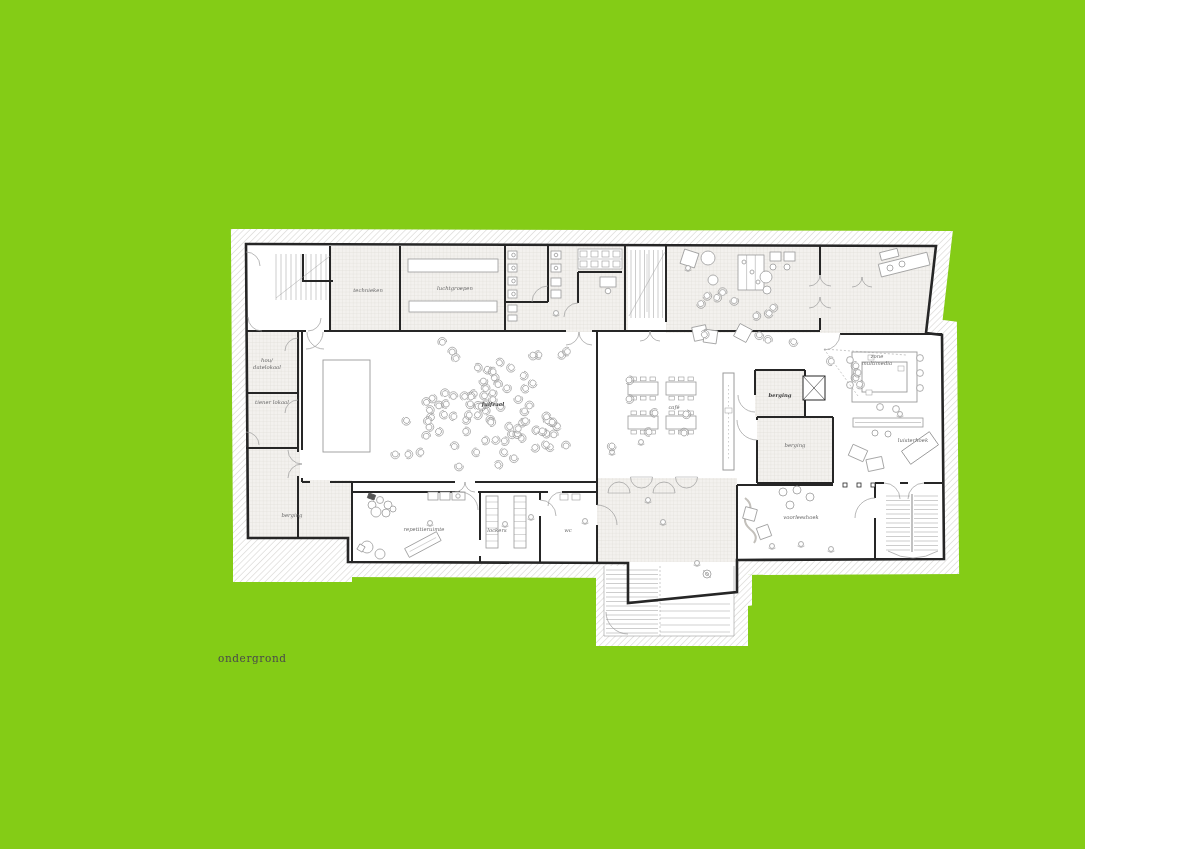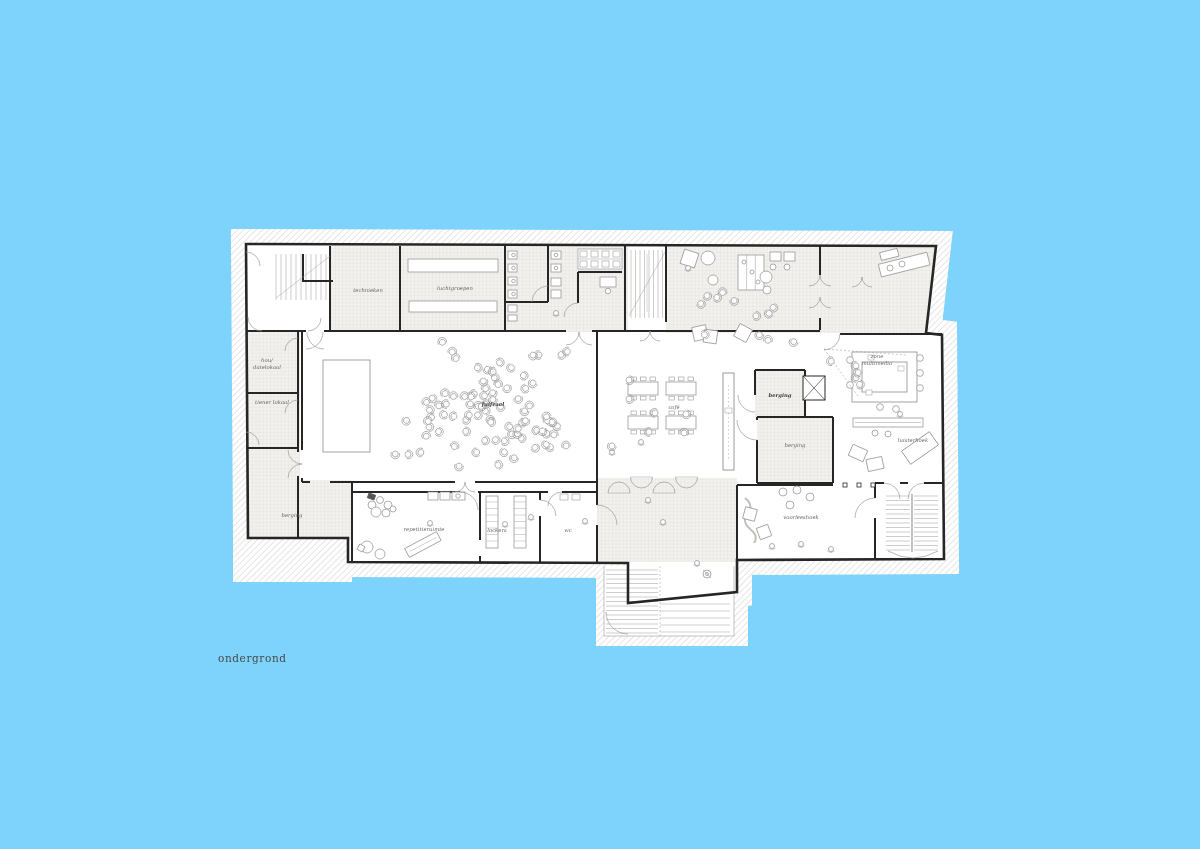--- a/index.html
+++ b/index.html
@@ -1,16 +1,16 @@
 <!DOCTYPE html>
 <html><head>
 <meta charset="utf-8">
 <style>
   html,body{margin:0;padding:0;background:#ffffff;width:1200px;height:849px;overflow:hidden;}
-  #stage{position:relative;width:1200px;height:849px;background:#7dd3fc;}
+  #stage{position:relative;width:1085px;height:849px;background:#84cc16;}
   svg{position:absolute;left:0;top:0;}
   .floor{fill:#ffffff;stroke:none;}
   .xwall{fill:none;stroke:#262626;stroke-width:2.6;stroke-linejoin:miter;}
   .lbl{font-family:"DejaVu Serif",serif;font-style:italic;font-size:5.3px;fill:#6a6a6a;text-anchor:middle;}
   .lblb{font-family:"DejaVu Serif",serif;font-style:italic;font-weight:bold;font-size:5.3px;fill:#3c3c3c;text-anchor:middle;}
   .caption{font-family:"DejaVu Serif",serif;font-size:10.5px;fill:#4a4a4a;letter-spacing:0.6px;}
 </style>
 </head>
 <body>
 

